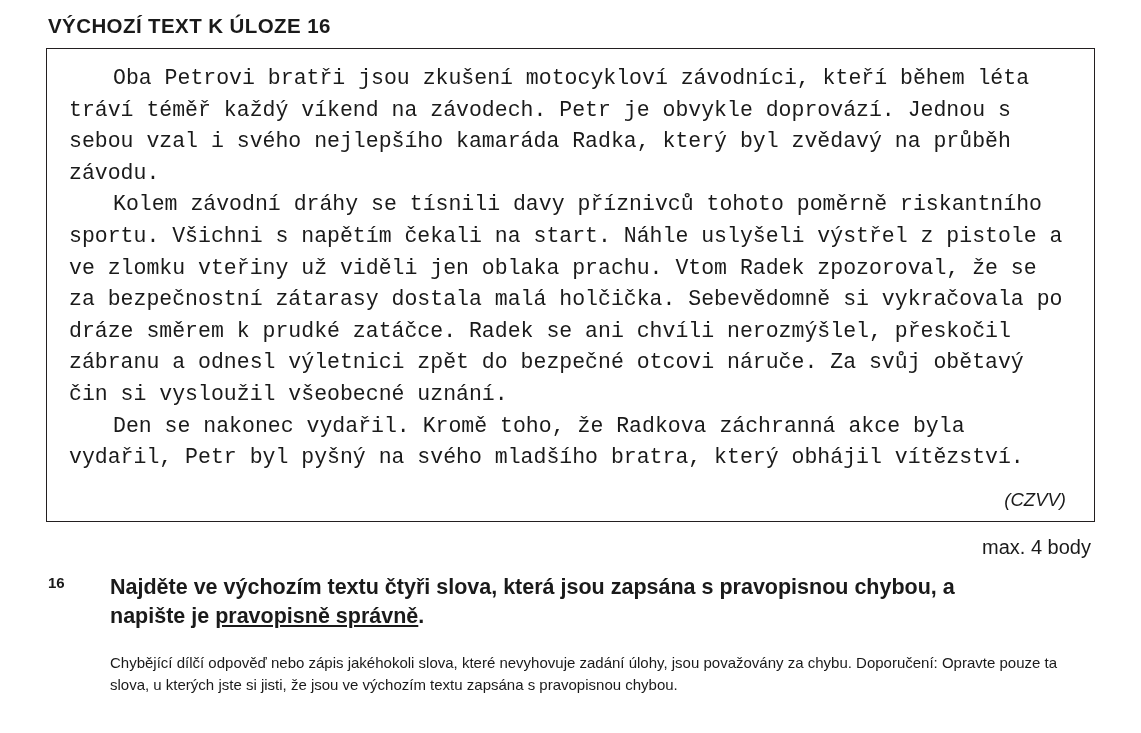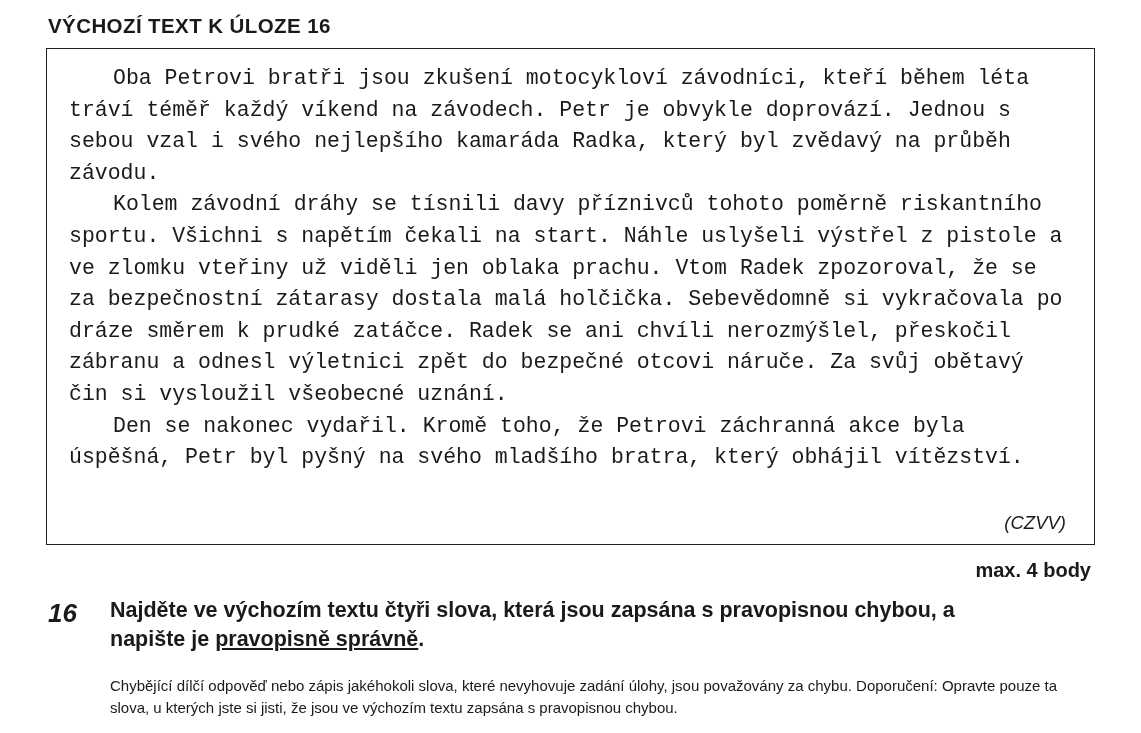--- a/index.html
+++ b/index.html
@@ -39,43 +39,42 @@
     font-size: 21.5px;
     line-height: 1.47;
     text-indent: 44px;
     text-align: left;
     font-family: Liberation Mono, monospace;
   }
   .attribution {
     text-align: right;
     font-style: italic;
     font-size: 18.5px;
-    margin-top: 38px;
+    margin-top: 15px;
     padding-right: 2px;
   }
   .points {
     text-align: right;
-    font-weight: bold;
+    font-weight: normal;
     font-size: 20px;
     margin: 14px 4px 0 0;
   }
   .task {
     display: flex;
     margin-top: 14px;
     align-items: flex-start;
   }
   .task-number {
     font-weight: bold;
-    font-size: 26px;
+    font-size: 15px;
     width: 64px;
     flex: 0 0 64px;
     padding-left: 2px;
     box-sizing: border-box;
     line-height: 1.38;
-    font-style: italic;
   }
   .task-body {
     flex: 1 1 auto;
   }
   .task-prompt {
     font-weight: bold;
     font-size: 21.5px;
     line-height: 1.38;
     margin: 0;
     max-width: 845px;
@@ -94,21 +93,21 @@
 </head>
 <body>
 
 <div class="page">
 
   <h1 class="source-heading">VÝCHOZÍ TEXT K ÚLOZE 16</h1>
 
   <div class="text-box">
     <p>Oba Petrovi bratři jsou zkušení motocykloví závodníci, kteří během léta tráví téměř každý víkend na závodech. Petr je obvykle doprovází. Jednou s sebou vzal i svého nejlepšího kamaráda Radka, který byl zvědavý na průběh závodu.</p>
     <p>Kolem závodní dráhy se tísnili davy příznivců tohoto poměrně riskantního sportu. Všichni s napětím čekali na start. Náhle uslyšeli výstřel z pistole a ve zlomku vteřiny už viděli jen oblaka prachu. Vtom Radek zpozoroval, že se za bezpečnostní zátarasy dostala malá holčička. Sebevědomně si vykračovala po dráze směrem k prudké zatáčce. Radek se ani chvíli nerozmýšlel, přeskočil zábranu a odnesl výletnici zpět do bezpečné otcovi náruče. Za svůj obětavý čin si vysloužil všeobecné uznání.</p>
-    <p>Den se nakonec vydařil. Kromě toho, že Petrovi záchranná akce byla úspěšná, Petr byl pyšný na svého mladšího bratra, který obhájil vítězství.</p>
+    <p>Den se nakonec vydařil. Kromě toho, že Radkova záchranná akce byla vydařil, Petr byl pyšný na svého mladšího bratra, který obhájil vítězství.</p>
     <div class="attribution">(CZVV)</div>
   </div>
 
   <div class="points">max. 4 body</div>
 
   <div class="task">
     <div class="task-number">16</div>
     <div class="task-body">
       <p class="task-prompt"><span>Najděte ve výchozím textu čtyři slova, která jsou zapsána s pravopisnou chybou, a napište je </span><u>pravopisně správně</u><span>.</span></p>
       <p class="task-note">Chybějící dílčí odpověď nebo zápis jakéhokoli slova, které nevyhovuje zadání úlohy, jsou považovány za chybu. Doporučení: Opravte pouze ta slova, u kterých jste si jisti, že jsou ve výchozím textu zapsána s pravopisnou chybou.</p>

